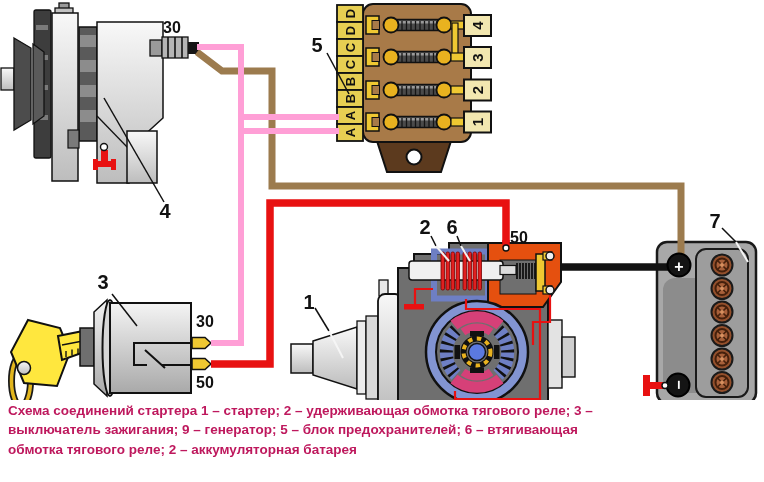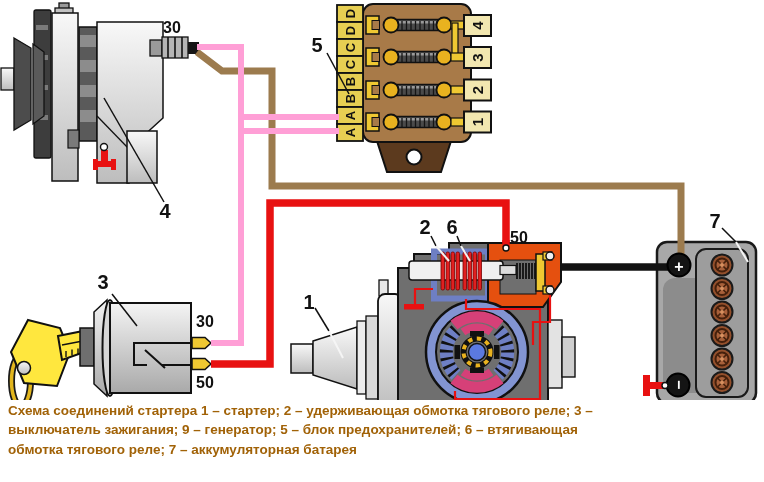--- a/index.html
+++ b/index.html
@@ -13,21 +13,21 @@
   .thin-red{stroke:var(--red);stroke-width:2.2;fill:none}
   .f-red{fill:var(--red)} .f-orange{fill:var(--orange)} .f-gold{fill:var(--gold)}
   .f-goldc{fill:var(--goldcircle)} .f-letter{fill:var(--letterbox)} .f-num{fill:var(--numberbox)}
   .f-fuse{fill:var(--fusebody)} .f-tab{fill:var(--fusetab)} .f-bgray{fill:var(--batterygray)}
   .f-binner{fill:var(--batteryinner)} .f-cap{fill:var(--cap)} .f-sgray{fill:var(--startergray)}
   .f-key{fill:var(--keyyellow)} .f-ring{fill:var(--ringfill)} .f-cblue{fill:var(--centerblue)}
   .s-blue{stroke:var(--blue)} .s-coil{stroke:var(--coilpink)}
   text{font-family:"Liberation Sans",sans-serif;font-weight:bold;fill:#111}
   .t20{font-size:20px}.t16{font-size:16px}.t13{font-size:13px}.tnum{font-size:15px}
   .tw{fill:#fff}
-  .caption{position:absolute;left:8px;top:401px;width:752px;color:#a16207;
+  .caption{position:absolute;left:8px;top:401px;width:752px;color:#be185d;
            font:bold 13.5px/19.3px "Liberation Sans",sans-serif}
 </style>
 </head>
 <body>
 
 <div class="stage">
 <svg width="764" height="400" viewBox="0 0 764 400">
   <defs>
     <linearGradient id="gm" x1="0" y1="0" x2="0" y2="1">
       <stop offset="0" stop-color="#f8f8f8"></stop>
@@ -331,15 +331,15 @@
     <line x1="457" y1="236" x2="461" y2="246" stroke="#111" stroke-width="1.5"></line>
     <line x1="461" y1="246" x2="470" y2="261" stroke="#f2f2f2" stroke-width="2"></line>
     <text x="452" y="234" text-anchor="middle" class="t20">6</text>
     <text x="519" y="243" text-anchor="middle" class="t16">50</text>
   </g>
 </svg>
 
 <div class="caption">
   <div>Схема соединений стартера 1 – стартер; 2 – удерживающая обмотка тягового реле; 3 –</div>
   <div>выключатель зажигания; 9 – генератор; 5 – блок предохранителей; 6 – втягивающая</div>
-  <div>обмотка тягового реле; 7 – аккумуляторная батарея</div>
+  <div>обмотка тягового реле; 2 – аккумуляторная батарея</div>
 </div>
 </div>
 
 </body></html>

